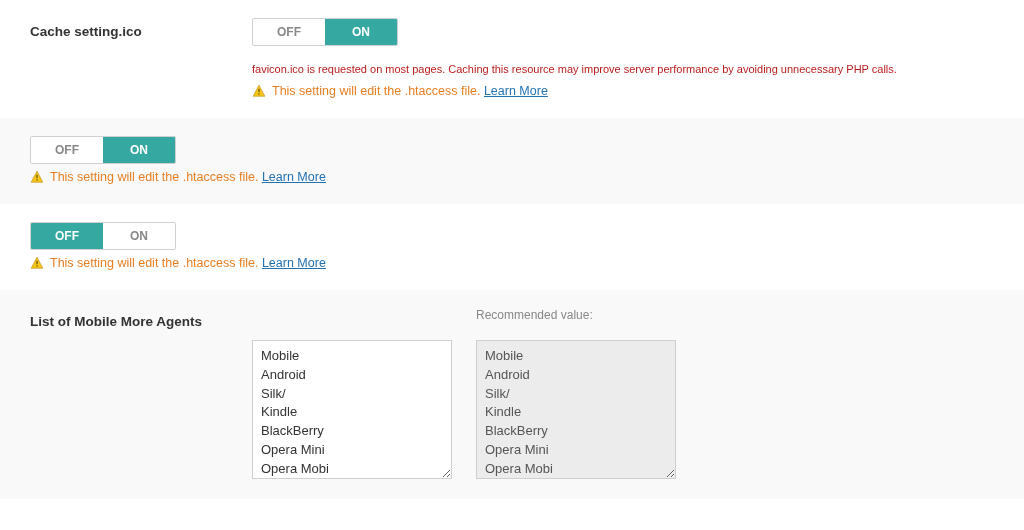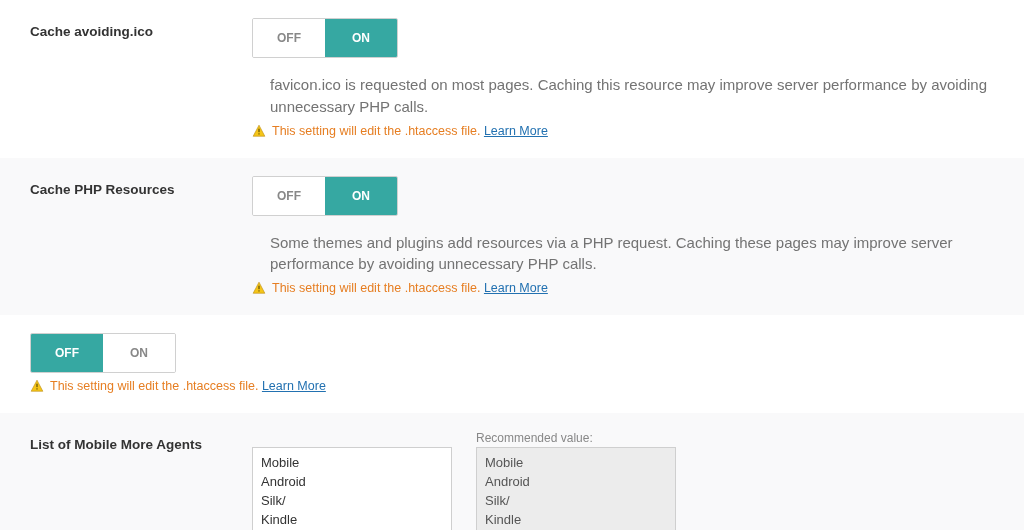--- a/index.html
+++ b/index.html
@@ -2,41 +2,41 @@
 <html><head>
 <meta charset="utf-8">
 <style>
 * { box-sizing: border-box; margin: 0; padding: 0; }
 body { font-family: "Segoe UI", Arial, sans-serif; font-size: 13px; color: #555; background: #fff; width: 1024px; }
 .row { display: flex; padding: 18px 20px 20px 30px; }
 .row.alt { background: #f9f9fa; }
 .label-col { width: 222px; flex-shrink: 0; padding-top: 6px; }
 .label-col .lbl { color: #333; font-weight: 600; font-size: 13.5px; }
 .content-col { flex: 1; }
-.toggle { display: inline-flex; border: 1px solid #d0d0d0; border-radius: 2px; overflow: hidden; height: 40px; }
+.toggle { display: inline-flex; border: 1px solid #d0d0d0; border-radius: 2px; overflow: hidden; height: 28px; }
 .toggle .opt { width: 72px; display: flex; align-items: center; justify-content: center; font-size: 12px; font-weight: 600; background: #fff; color: #888; cursor: pointer; user-select: none; }
 .toggle .opt.active { background: #36a8a2; color: #fff; }
-.desc { color: #737373; font-size: 15px; margin-top: 16px; line-height: 1.45; margin-left: 18px; }
+.desc { color: #b91c1c; font-size: 11px; margin-top: 16px; line-height: 1.45; }
 .warning { margin-top: 6px; font-size: 12.5px; display: flex; align-items: center; gap: 6px; }
 .warning .icon { width: 14px; height: 14px; flex-shrink: 0; }
 .warning .text { color: #e67e22; }
 .warning a { color: #2271b1; text-decoration: underline; }
 .textareas { display: flex; gap: 24px; align-items: flex-start; }
 .ta-block { display: flex; flex-direction: column; }
 textarea { width: 200px; height: 139px; padding: 6px 8px; border: 1px solid #cfcfcf; font-family: inherit; font-size: 13px; color: #333; resize: both; line-height: 1.45; }
 textarea.readonly { background: #ececec; color: #555; }
-.rec-label { color: #888; font-size: 12px; margin-bottom: 2px; }
+.rec-label { color: #888; font-size: 12px; margin-bottom: 18px; }
 svg.warn-svg { display: block; }
 </style>
 </head>
 <body>
 
 <div class="row">
   <div class="label-col">
-    <div class="lbl">Cache avoiding.ico</div>
+    <div class="lbl">Cache setting.ico</div>
   </div>
   <div class="content-col">
     <div class="toggle">
       <div class="opt">OFF</div>
       <div class="opt active">ON</div>
     </div>
     <div class="desc">favicon.ico is requested on most pages. Caching this resource may improve server performance by avoiding unnecessary PHP calls.</div>
     <div class="warning">
       <span class="icon">
         <svg class="warn-svg" viewBox="0 0 24 24" width="14" height="14">
@@ -47,29 +47,25 @@
       </span>
       <span>
         <span class="text">This setting will edit the .htaccess file.</span>
         <a href="#">Learn More</a>
       </span>
     </div>
   </div>
 </div>
 
 <div class="row alt">
-  <div class="label-col">
-    <div class="lbl">Cache PHP Resources</div>
-  </div>
   <div class="content-col">
     <div class="toggle">
       <div class="opt">OFF</div>
       <div class="opt active">ON</div>
     </div>
-    <div class="desc">Some themes and plugins add resources via a PHP request. Caching these pages may improve server performance by avoiding unnecessary PHP calls.</div>
     <div class="warning">
       <span class="icon">
         <svg class="warn-svg" viewBox="0 0 24 24" width="14" height="14">
             <path fill="#f5c518" stroke="#b8860b" stroke-width="1" d="M12 2 L22 21 L2 21 Z"></path>
             <rect x="11" y="8" width="2" height="6" fill="#5a4a00"></rect>
             <rect x="11" y="16" width="2" height="2" fill="#5a4a00"></rect>
           </svg>
       </span>
       <span>
         <span class="text">This setting will edit the .htaccess file.</span>

